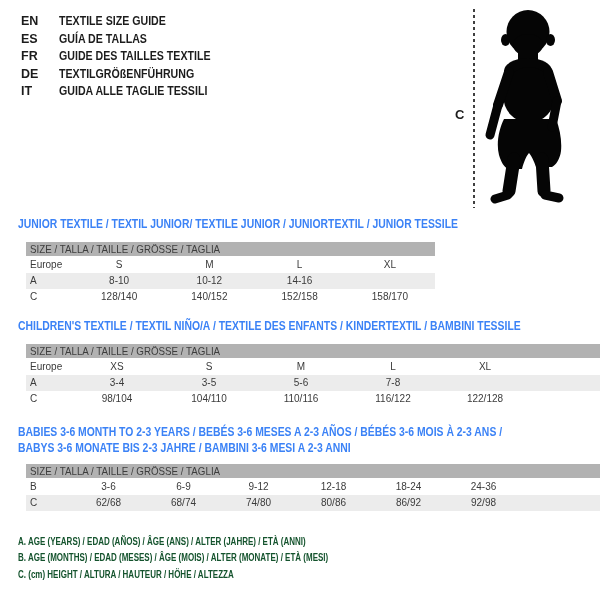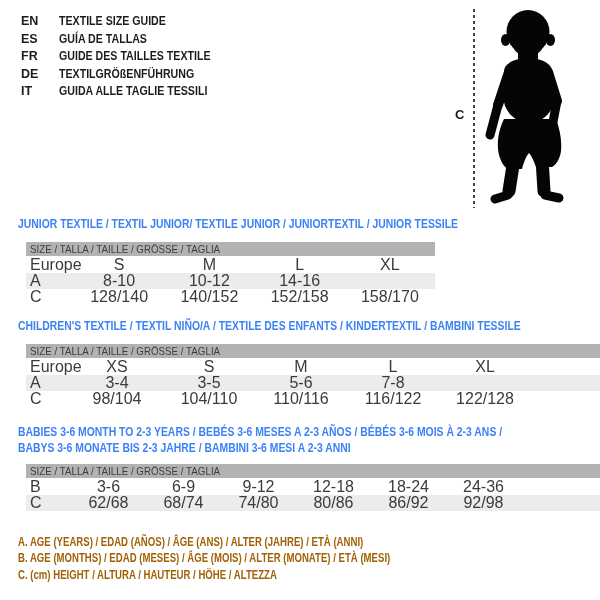--- a/index.html
+++ b/index.html
@@ -36,31 +36,31 @@
 
   
   .tblock{left:26px;}
   .tblock.t1{top:242px;width:409px;}
   .tblock.t2{top:344px;width:575px;}
   .tblock.t3{top:464px;width:575px;}
   .size-bar{
     height:14px;line-height:14px;background:#b2b2b2;color:#3d3d3d;
     font-size:11.5px;padding-left:4px;margin-bottom:1px;
   }
-  .trow{display:grid;height:16px;line-height:16px;font-size:16px;color:#3b3b3b;}
+  .trow{display:grid;height:16px;line-height:16px;font-size:10px;color:#3b3b3b;}
   .t1 .trow{grid-template-columns:48px repeat(4,1fr);}
   .t2 .trow{grid-template-columns:45px repeat(5,92px) 1fr;}
   .t3 .trow{grid-template-columns:45px repeat(6,75px) 1fr;}
   .trow.shaded{background:#ececec;}
   .tcell{text-align:center;overflow:visible;}
   .tcell.lbl{text-align:left;padding-left:4px;}
 
   
   .footnotes{top:534px;left:18px;}
-  .footnote{height:16.3px;line-height:16.3px;font-size:12px;font-weight:bold;color:#a16207;}
+  .footnote{height:16.3px;line-height:16.3px;font-size:10px;font-weight:bold;color:#14532d;}
 </style>
 </head>
 <body>
 
 <div class="abs lang-list">
     <div class="lang-row" style="position: relative;">
       <span class="lang-code">EN</span>
       <span class="lang-text"><span class="cond85">TEXTILE SIZE GUIDE</span></span>
     </div>
     <div class="lang-row" style="position: relative;">

